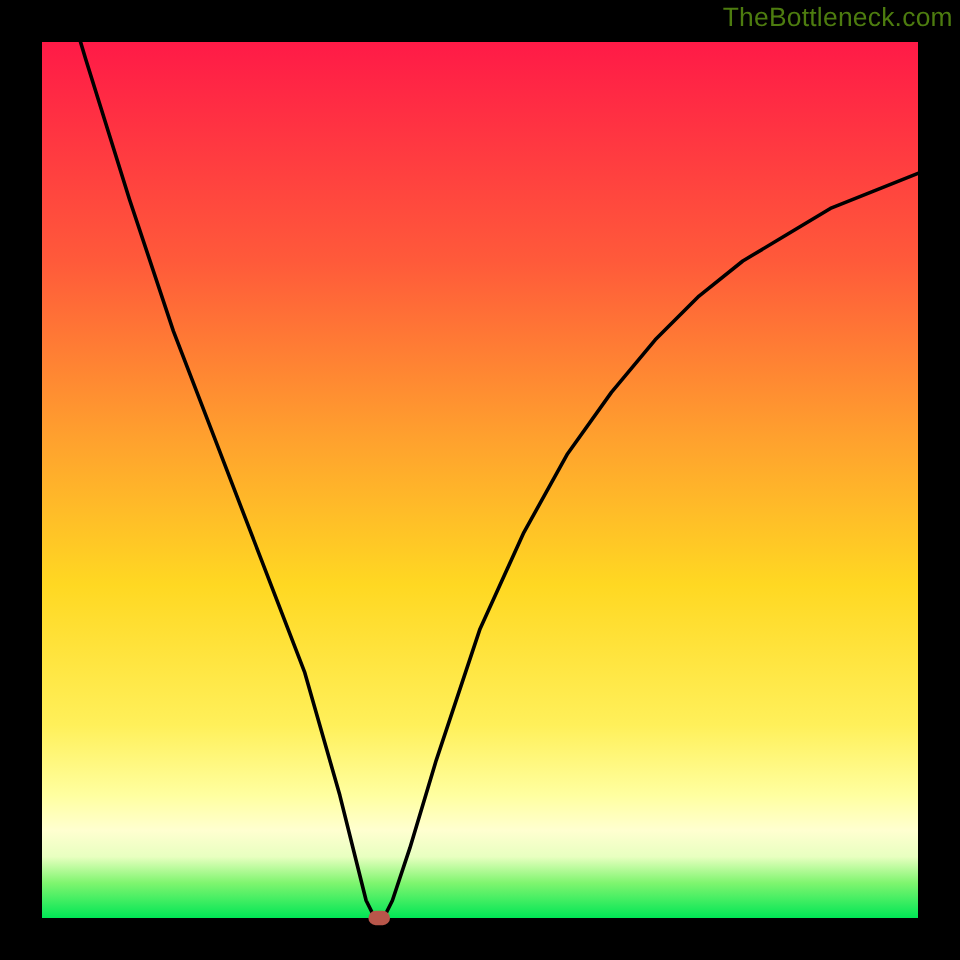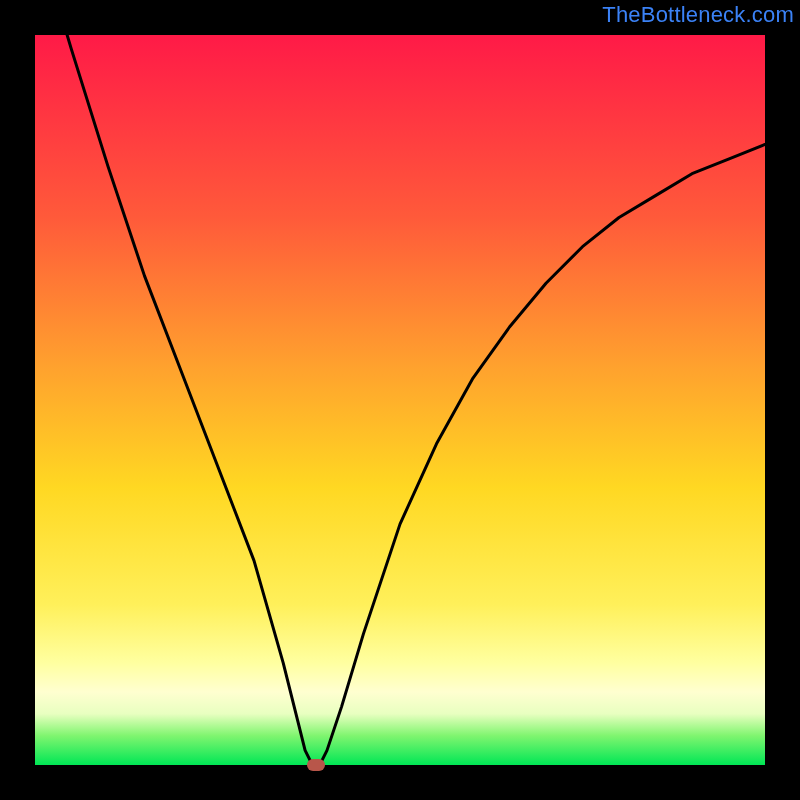--- a/index.html
+++ b/index.html
@@ -53,21 +53,21 @@
     border-radius: 6px;
     background: #b8564a;
     transform: translate(-50%, -50%);
   }
   .watermark {
     position: absolute;
     top: 2px;
     right: 6px;
     font-family: Arial, Helvetica, sans-serif;
     font-size: 22px;
-    color: #3b82f6;
+    color: #4d7c0f;
     letter-spacing: 0.2px;
     user-select: none;
   }
 </style>
 </head>
 <body>
 
 <div class="frame">
 
   <div class="watermark">TheBottleneck.com</div>

